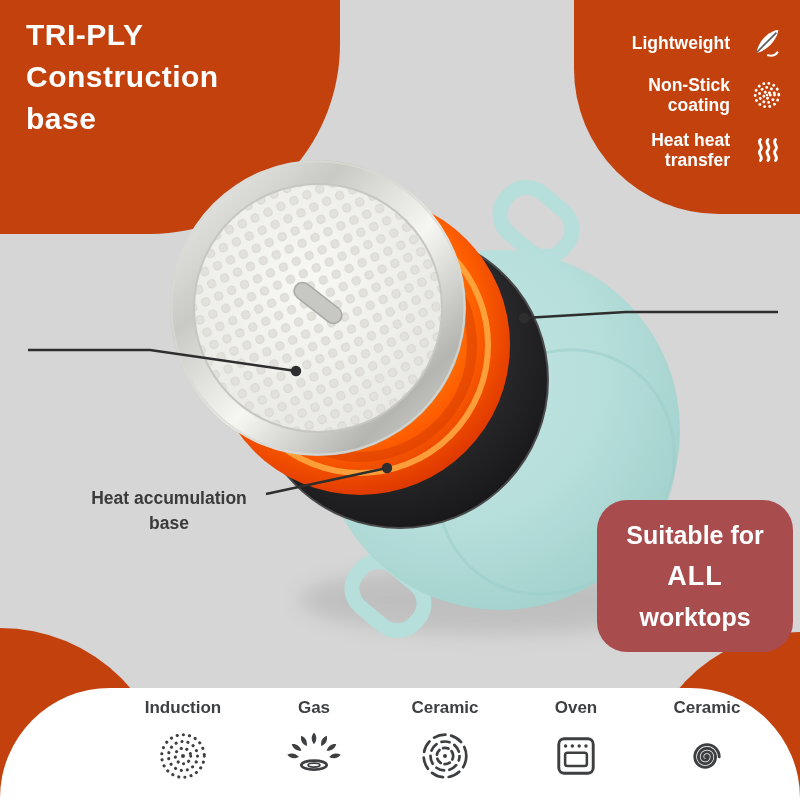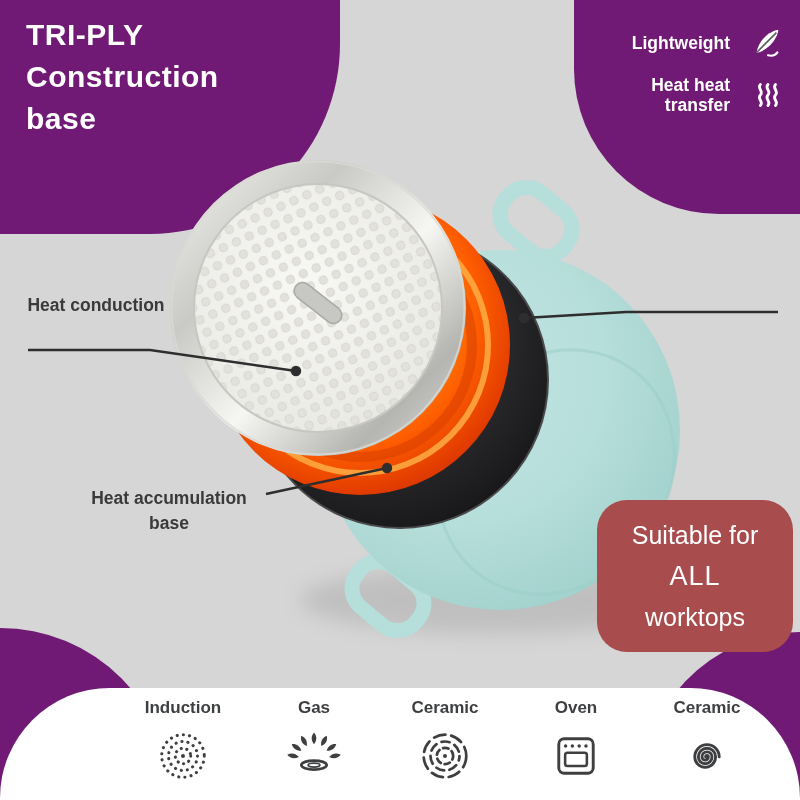--- a/index.html
+++ b/index.html
@@ -1,21 +1,21 @@
 <!DOCTYPE html>
 <html><head>
 <meta charset="utf-8">
 <style>
   * { margin:0; padding:0; box-sizing:border-box; }
   html,body { width:800px; height:800px; }
   body { font-family:"Liberation Sans", sans-serif; }
   .stage { position:relative; width:800px; height:800px; background:#d5d6d5; overflow:hidden; }
 
   
-  .blob { position:absolute; background:#701a75; z-index:1; }
+  .blob { position:absolute; background:#c2410c; z-index:1; }
   .blob-tl { left:0; top:0; width:340px; height:234px; border-bottom-right-radius:190px; }
   .blob-tr { right:0; top:0; width:226px; height:214px; border-bottom-left-radius:145px; }
   .blob-bl { left:0; bottom:0; width:172px; height:172px; border-top-right-radius:100%; }
   .blob-br { right:0; bottom:0; width:162px; height:168px; border-top-left-radius:100%; }
 
   
   .white-band { position:absolute; left:0; right:0; bottom:0; height:112px; background:#ffffff;
                 border-radius:110px 110px 0 0; z-index:2; }
 
   
@@ -34,21 +34,21 @@
 
   
   .callout { position:absolute; z-index:4; color:#3a3a3a; font-weight:700; font-size:17.5px;
              line-height:25px; text-align:center; }
   .co-conduction { left:12px; top:293px; width:168px; }
   .co-accumulation { left:78px; top:486px; width:182px; }
   .co-thickening { left:618px; top:283px; width:168px; }
 
   
   .badge { position:absolute; left:597px; top:500px; width:196px; height:152px; z-index:4;
-           background:#a84c4e; border-radius:30px; color:#fff; font-weight:400;
+           background:#a84c4e; border-radius:30px; color:#fff; font-weight:700;
            display:flex; flex-direction:column; align-items:center; justify-content:center; gap:11px; }
   .badge .b1, .badge .b3 { font-size:25px; }
   .badge .b2 { font-size:27px; letter-spacing:1px; }
 
   
   .worktops { position:absolute; left:135px; right:45px; bottom:0; height:112px; z-index:5;
               display:flex; justify-content:space-between; align-items:flex-start; padding-top:10px; }
   .worktop { width:96px; display:flex; flex-direction:column; align-items:center; gap:9px; }
   .wlabel { font-size:17px; font-weight:700; color:#3e3f41; }
   .wicon { width:58px; height:58px; display:block; }
@@ -76,20 +76,34 @@
         <span class="ficon">
           <svg viewBox="0 0 36 36" width="34" height="34">
             <path d="M7 28 C 9 16 19 6 30 4 C 29 13 21 24 9 28 Z" fill="#ffffff"></path>
             <path d="M7 28 C 14 21 22 13 28 7" stroke="#57585a" stroke-width="1.6" fill="none"></path>
             <path d="M19 31 c4 1 8 0 10 -3" stroke="#ffffff" stroke-width="2.2" fill="none" stroke-linecap="round"></path>
           </svg>
         </span>
       </div>
       <div class="feature">
         <div class="ftext">
+          <span>Non-Stick</span>
+          <span>coating</span>
+        </div>
+        <span class="ficon">
+          <svg viewBox="0 0 36 36" width="34" height="34" fill="none" stroke="#ffffff" stroke-width="3" stroke-linecap="round">
+            <circle cx="18" cy="18" r="12.5" stroke-dasharray="0.1 5.4"></circle>
+            <circle cx="18" cy="18" r="8" stroke-dasharray="0.1 5.2"></circle>
+            <circle cx="18" cy="18" r="3.5" stroke-dasharray="0.1 4.6"></circle>
+            <circle cx="18" cy="18" r="1.4" fill="#ffffff" stroke="none"></circle>
+          </svg>
+        </span>
+      </div>
+      <div class="feature">
+        <div class="ftext">
           <span>Heat heat</span>
           <span>transfer</span>
         </div>
         <span class="ficon">
           <svg viewBox="0 0 36 36" width="34" height="34" fill="none" stroke="#ffffff" stroke-width="3" stroke-linecap="round">
             <path d="M11 29 c4 -4 -4 -7 0 -11 c4 -4 -4 -7 0 -11"></path>
             <path d="M19 29 c4 -4 -4 -7 0 -11 c4 -4 -4 -7 0 -11"></path>
             <path d="M27 29 c4 -4 -4 -7 0 -11 c4 -4 -4 -7 0 -11"></path>
           </svg>
         </span>
@@ -171,21 +185,20 @@
       <path d="M 28 350 H 150 L 296 371"></path>
       <path d="M 266 494 L 387 468"></path>
       <path d="M 778 312 H 626 L 524 318"></path>
     </g>
     <circle cx="296" cy="371" r="5.2" fill="#2e2e2e"></circle>
     <circle cx="387" cy="468" r="5.2" fill="#2e2e2e"></circle>
     <circle cx="524" cy="318" r="5.2" fill="#2e2e2e"></circle>
   </svg>
 
   <div class="callout co-conduction">
-    <div>Heat conduction</div>
   </div>
   <div class="callout co-accumulation">
     <div>Heat accumulation</div>
     <div>base</div>
   </div>
 
   <div class="badge">
     <div class="b1">Suitable for</div>
     <div class="b2">ALL</div>
     <div class="b3">worktops</div>

